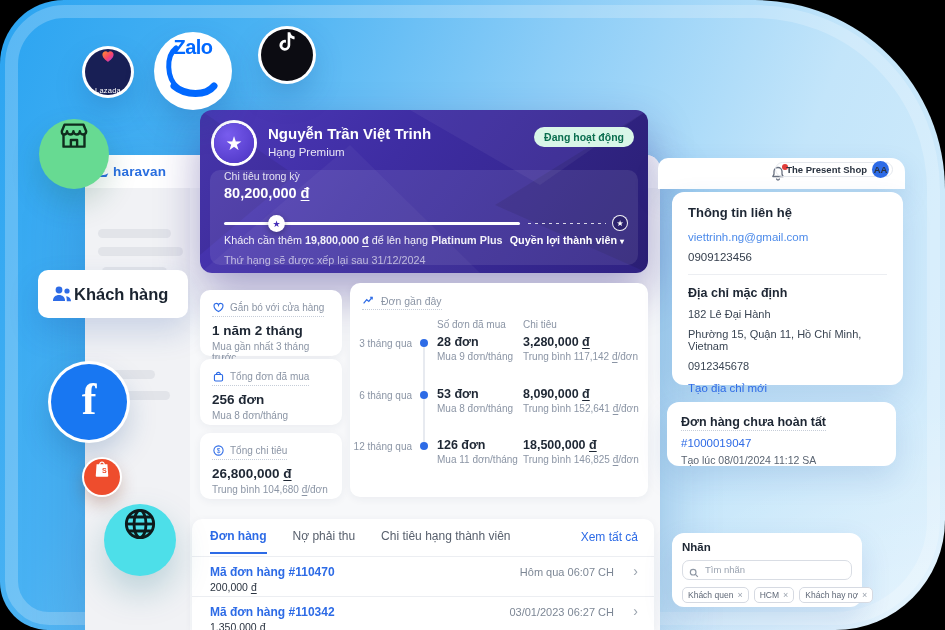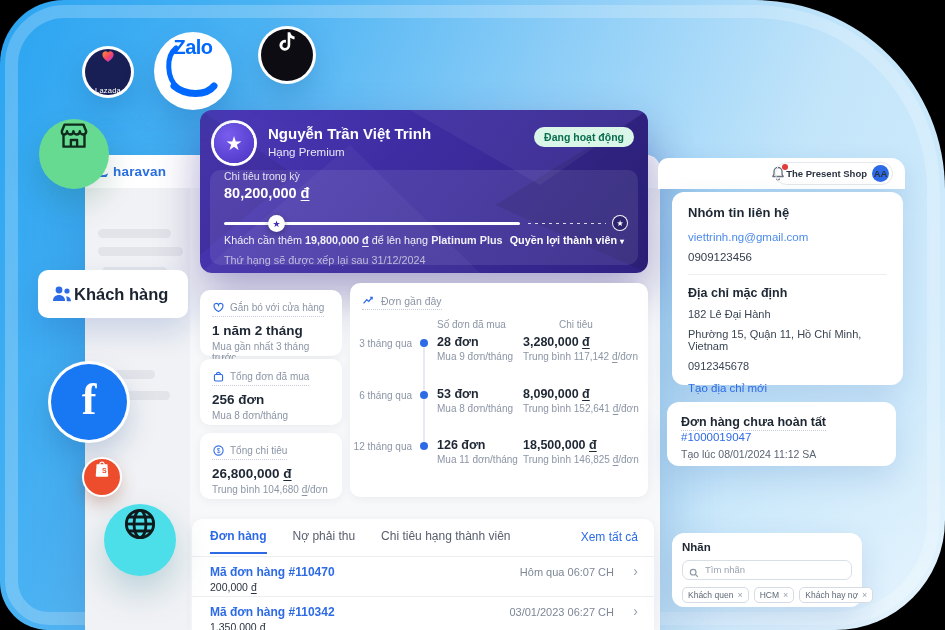--- a/index.html
+++ b/index.html
@@ -97,41 +97,41 @@
   .tab.active { color:#2d6be6; font-weight:bold; border-bottom:2.5px solid #2d6be6; }
   .viewall { position:absolute; right:16px; top:11px; font-size:12px; color:#2d6be6; cursor:pointer; }
   .o-div { position:absolute; left:0; width:100%; height:1px; background:#eceef2; }
   .o-link { position:absolute; left:18px; font-size:12px; font-weight:bold; color:#2d6be6; cursor:pointer; }
   .o-amt { position:absolute; left:18px; font-size:10.5px; color:#2a3340; }
   .o-time { position:absolute; right:40px; font-size:11px; color:#7d8795; }
   .o-chev { position:absolute; right:16px; font-size:14px; color:#9aa3ae; cursor:pointer; }
 
   
   .topbar { left:658px; top:158px; width:247px; height:31px; background:#fff; border-radius:10px 14px 0 0; box-shadow:0 10px 26px rgba(25,80,160,.15); }
-  .shop-pill { position:absolute; right:12px; top:4px; height:23px; border:1px solid #e4e7ec; border-radius:999px;
+  .shop-pill { position:absolute; right:12px; top:4px; height:15px; border:1px solid #e4e7ec; border-radius:999px;
     display:flex; align-items:center; gap:5px; padding:0 3px 0 10px; cursor:pointer; }
   .shop-pill span { font-size:9.5px; color:#2a3340; font-weight:600; }
   .shop-av { width:17px; height:17px; border-radius:50%; background:#2d6be6; color:#fff; font-size:7px; font-weight:bold;
     display:flex; align-items:center; justify-content:center; }
   .bell { position:absolute; right:118px; top:7px; width:17px; height:17px; cursor:pointer; }
   .bell-dot { position:absolute; right:-1px; top:-1px; width:6px; height:6px; border-radius:50%; background:#e23c39; }
 
   .rcard { background:#fff; border-radius:12px; box-shadow:0 12px 30px rgba(25,80,160,.14); }
   .contact { left:672px; top:192px; width:231px; height:193px; padding:13px 16px; }
   .c-title { font-size:13px; font-weight:bold; color:#1d2633; }
   .c-email { font-size:11.5px; color:#4d8bea; margin-top:11px; cursor:pointer; }
   .c-phone { font-size:11.5px; color:#333d4b; margin-top:8px; }
   .c-hr { height:1px; background:#eceef2; margin:11px 0; }
   .c-sub { font-size:12.5px; font-weight:bold; color:#1d2633; }
   .c-line { font-size:11px; color:#3a4553; margin-top:8px; }
   .c-link { font-size:11.5px; color:#2e6be6; margin-top:10px; cursor:pointer; }
 
   .incomplete { left:667px; top:402px; width:229px; height:64px; padding:10px 14px; }
   .i-title { font-size:12.5px; font-weight:bold; color:#1d2633; display:inline-block; border-bottom:1px dotted #c6cdd8; padding-bottom:1px; }
-  .i-link { font-size:11.5px; color:#2e6be6; cursor:pointer; }
+  .i-link { font-size:11.5px; color:#2e6be6; margin-top:6px; cursor:pointer; }
   .i-sub { font-size:10.5px; color:#5a6472; margin-top:5px; }
 
   .group { left:672px; top:474px; width:190px; height:52px; padding:8px 10px; }
   .g-title { font-size:11.5px; font-weight:bold; color:#1d2633; }
   .g-select { margin-top:6px; height:21px; border:1px solid #d6dae2; border-radius:7px; display:flex; align-items:center;
     justify-content:space-between; padding:0 7px; cursor:pointer; }
   .g-select span { font-size:9.5px; color:#3a4350; }
   .g-caret { font-size:9px; color:#6b7482; }
 
   .labels { left:672px; top:533px; width:190px; height:74px; padding:8px 10px; }
@@ -254,21 +254,21 @@
 
   <div class="abs recent">
     <div class="hd">
       <svg width="13" height="13" viewBox="0 0 16 16" fill="none" stroke="#2d6be6" stroke-width="1.5">
           <path d="M2 11.5 5.8 7l2.6 2.2L12.5 4"></path>
           <path d="M9.8 4h2.7v2.7"></path>
         </svg>
       <span>Đơn gần đây</span>
     </div>
     <div class="colhd" style="left:87px;">Số đơn đã mua</div>
-    <div class="colhd" style="left:173px;margin-left:36px;">Chi tiêu</div>
+    <div class="colhd" style="left:173px;">Chi tiêu</div>
     <div class="r-line"></div>
 
     <div class="r-period" style="top:55px;">3 tháng qua</div>
     <div class="r-dot" style="top:56px;"></div>
     <div class="r-val" style="left:87px; top:52px;">28 đơn</div>
     <div class="r-sub" style="left:87px; top:68px;">Mua 9 đơn/tháng</div>
     <div class="r-val amt" style="left:173px; top:52px;">3,280,000 <span class="dong">đ</span></div>
     <div class="r-sub amt" style="left:173px; top:68px;">Trung bình 117,142 <span class="dong">đ</span>/đơn</div>
 
     <div class="r-period" style="top:107px;">6 tháng qua</div>
@@ -313,21 +313,21 @@
         </svg>
       <span class="bell-dot"></span>
     </div>
     <div class="shop-pill">
       <span>The Present Shop</span>
       <span class="shop-av">AA</span>
     </div>
   </div>
 
   <div class="abs rcard contact">
-    <div class="c-title">Nhóm tin liên hệ</div>
+    <div class="c-title">Thông tin liên hệ</div>
     <div class="c-email">viettrinh.ng@gmail.com</div>
     <div class="c-phone">0909123456</div>
     <div class="c-hr"></div>
     <div class="c-sub">Địa chỉ mặc định</div>
     <div class="c-line">182 Lê Đại Hành</div>
     <div class="c-line">Phường 15, Quận 11, Hồ Chí Minh, Vietnam</div>
     <div class="c-line">0912345678</div>
     <div class="c-link">Tạo địa chỉ mới</div>
   </div>
 

